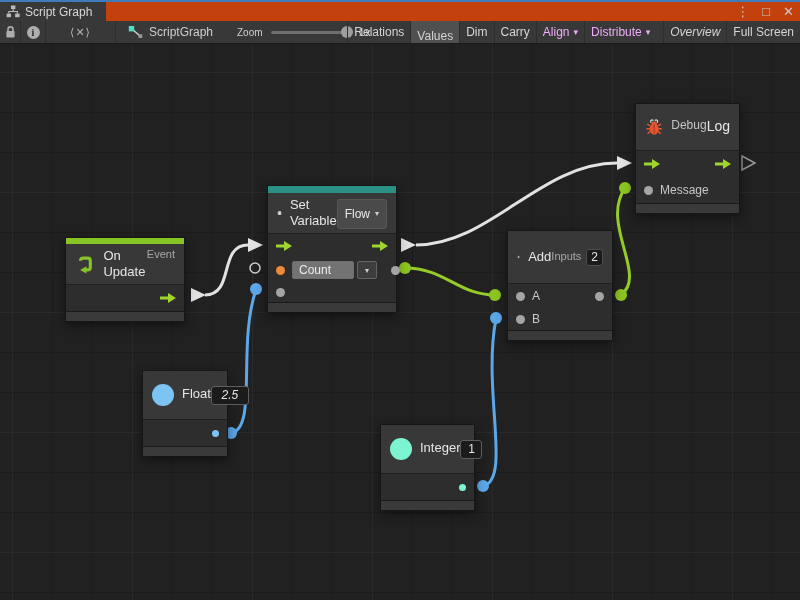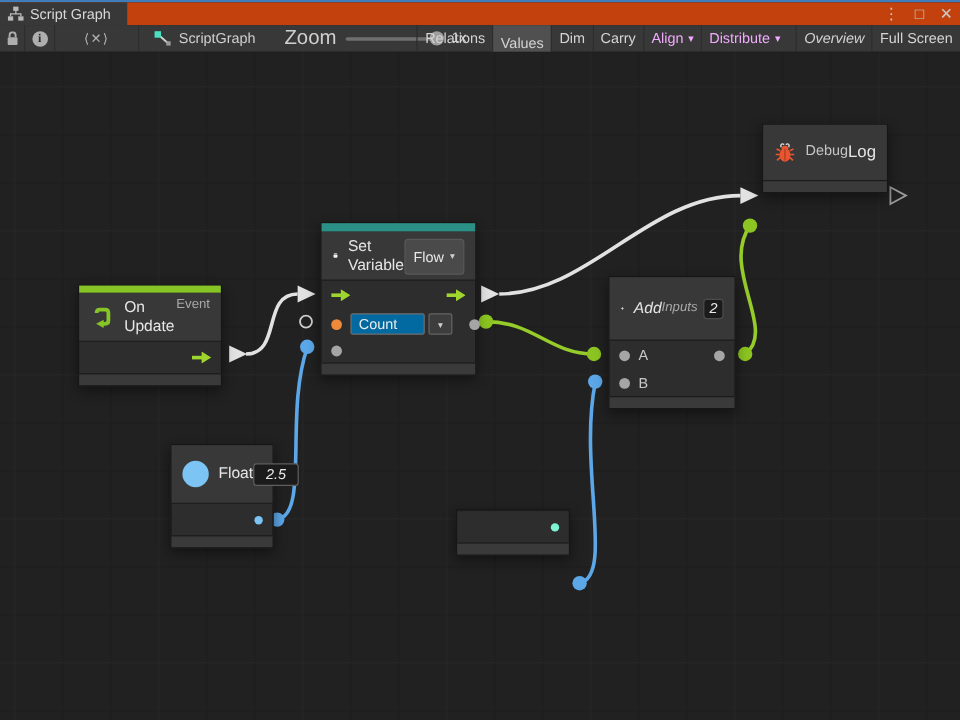--- a/index.html
+++ b/index.html
@@ -58,38 +58,38 @@
   .dot.sm { width:7px; height:7px; }
   .portlabel { font-size:12px; color:#c8c8c8; }
   .spacer { flex:1; }
   .valuebox { background:#1b1b1b; border:1px solid #5e5e5e; border-radius:3px; color:#e8e8e8;
               font-size:12px; padding:0 6px; line-height:17px; display:inline-block; text-align:center; }
   .modebtn { background:#4a4a4a; border:1px solid #585858; border-radius:3px; color:#e8e8e8;
              font-size:12px; padding:0 7px; line-height:16px; display:inline-flex; gap:5px; align-items:center;
              margin-top:2px; }
   .modebtn .caret, .ddbtn .caret { font-size:8px; color:#cfcfcf; }
   .dd { display:flex; align-items:center; gap:3px; }
-  .ddfield { background:#0369a1; border:1px solid #6e6e6e; border-radius:2px; color:#ececec;
+  .ddfield { background:#737373; border:1px solid #6e6e6e; border-radius:2px; color:#ececec;
              font-size:12px; width:62px; line-height:16px; padding:0 6px; }
   .ddbtn { background:#3d3d3d; border:1px solid #646464; border-radius:2px; width:20px; height:18px;
            display:flex; align-items:center; justify-content:center; }
   .circle-icon { border-radius:50%; width:22px; height:22px; flex:0 0 auto; }
 
   
   #node-on-update    { left:65px;  top:193px; width:120px; }
   #node-on-update .nhead { height:40px; }
   #node-on-update .nrow  { height:26px; }
   #node-set-variable { left:267px; top:141px; width:130px; }
   #node-set-variable .accent { height:7px; }
   #node-set-variable .nhead { height:40px; }
   #node-debug        { left:635px; top:59px;  width:105px; }
   #node-debug .nhead { height:46px; }
   #node-debug .nrow  { height:26px; }
   #node-add          { left:507px; top:186px; width:106px; }
-  #node-add .nhead   { height:52px;font-style:italic; }
+  #node-add .nhead   { height:52px; }
   #node-float        { left:142px; top:326px; width:86px; }
   #node-float .nhead { height:48px; }
   #node-float .nrow  { height:26px; }
   #node-integer      { left:380px; top:380px; width:95px; }
   #node-integer .nhead { height:48px; }
   #node-integer .nrow  { height:26px; }
 </style>
 </head>
 <body>
 
@@ -130,21 +130,21 @@
   <div class="tb-graphname">
     <svg width="15" height="14" viewBox="0 0 15 14">
       <path d="M4 4 L12 11" stroke="#cfcfcf" stroke-width="1.6"></path>
       <rect x="0.8" y="1" width="5.4" height="5.4" fill="#4ce0c3"></rect>
       <rect x="10.6" y="9.4" width="3.6" height="3.6" fill="#9a9a9a"></rect>
     </svg>
     <span>ScriptGraph</span>
   </div>
 
   <div class="tb-zoom">
-    <span style="font-size:17px;">Zoom</span>
+    <span style="font-size:10px;">Zoom</span>
     <span class="zoom-track">
       <span class="zoom-knob"></span>
     </span>
     <span style="font-size:11.5px;">1x</span>
   </div>
 
   <div class="tb-right">
     <div class="rb">
       <span>Relations</span>
       </div>
@@ -287,20 +287,37 @@
         <path d="M7.5,11 L3,9 M7,15.5 L2,15.5 M7.5,19 L3.5,22.5 M18.5,11 L23,9 M19,15.5 L24,15.5 M18.5,19 L22.5,22.5" stroke="#e8552f" stroke-width="2" fill="none"></path>
         <ellipse cx="13" cy="8" rx="4" ry="3" fill="#e8552f"></ellipse>
         <ellipse cx="13" cy="16" rx="6.5" ry="8" fill="#e8552f"></ellipse>
         <path d="M13 9 V23" stroke="rgba(0,0,0,0.3)" stroke-width="1.4"></path>
       </svg>
       <div class="ntitles">
         <span class="nsub" style="font-size:12px;color:#c4c4c4;">Debug</span>
         <span class="ntitle" style="font-size:14px;">Log</span>
       </div>
     </div>
+    <div class="nbody">
+      <div class="nrow">
+        <svg width="16" height="10" viewBox="0 0 16 10">
+          <rect x="0" y="3.5" width="9" height="3" fill="#9fd52f"></rect>
+            <polygon points="8,0 16,5 8,10" fill="#9fd52f"></polygon>
+        </svg>
+        <span class="spacer"></span>
+        <svg width="16" height="10" viewBox="0 0 16 10">
+          <rect x="0" y="3.5" width="9" height="3" fill="#9fd52f"></rect>
+            <polygon points="8,0 16,5 8,10" fill="#9fd52f"></polygon>
+        </svg>
+      </div>
+      <div class="nrow">
+        <span class="dot" style="background:#a5a5a5;"></span>
+        <span class="portlabel">Message</span>
+      </div>
+    </div>
     <div class="nfoot"></div>
   </div>
 
   <div class="node" id="node-add">
     <div class="nhead">
       <svg width="28" height="28" viewBox="0 0 28 28">
         <rect x="11.8" y="3.5" width="4.4" height="21" fill="#f0f0f0"></rect>
         <rect x="3.5" y="11.8" width="21" height="4.4" fill="#f0f0f0"></rect>
       </svg>
       <div class="ntitles">
@@ -337,20 +354,27 @@
     <div class="nbody">
       <div class="nrow">
         <span class="spacer"></span>
         <span class="dot sm" style="background:#7cc4f3;"></span>
       </div>
     </div>
     <div class="nfoot"></div>
   </div>
 
   <div class="node" id="node-integer">
+    <div class="nhead">
+      <span class="circle-icon" style="background:#7df4d1;"></span>
+      <div class="ntitles">
+        <span class="ntitle">Integer</span>
+        <span class="valuebox" style="width:22px;">1</span>
+      </div>
+    </div>
     <div class="nbody">
       <div class="nrow">
         <span class="spacer"></span>
         <span class="dot sm" style="background:#7df4d1;"></span>
       </div>
     </div>
     <div class="nfoot"></div>
   </div>
 
 </div>

